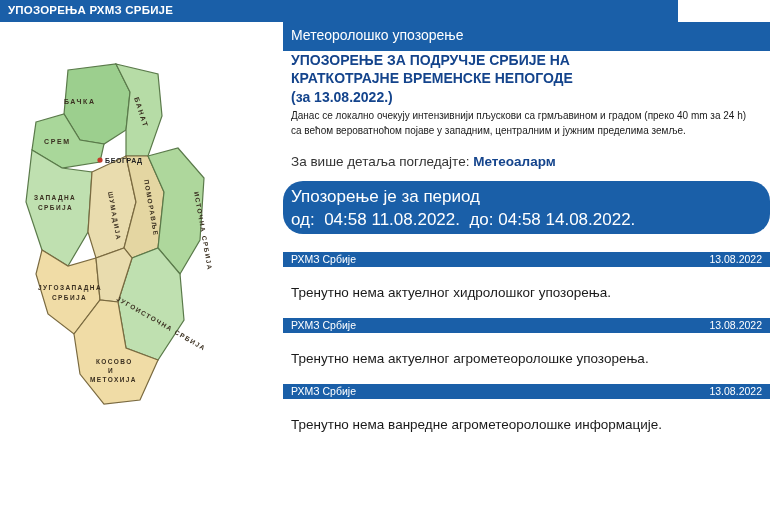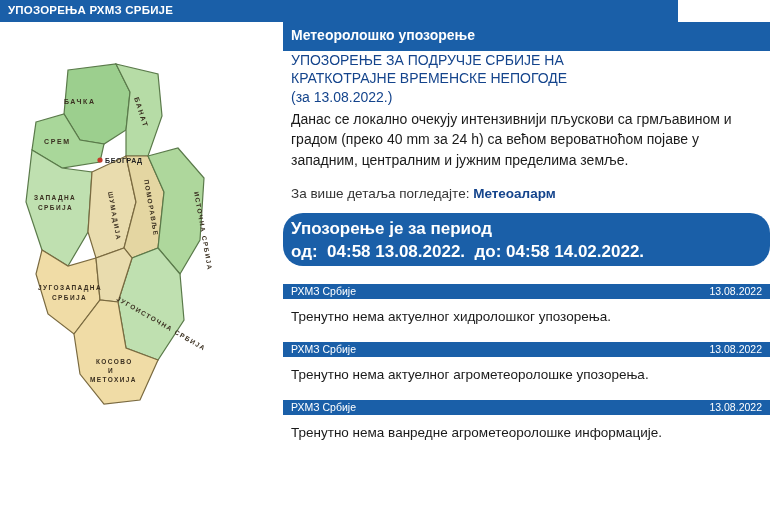--- a/index.html
+++ b/index.html
@@ -57,21 +57,20 @@
     height: 507px;
     background: #ffffff;
   }
 
   .band {
     background: #1a5fa8;
     color: #ffffff;
     font-size: 13.5px;
     padding: 5px 8px 6px 8px;
     line-height: 1.25;
-    font-weight: bold;
   }
   .band-main {
     font-size: 14px;
   }
   .band-period {
     font-size: 17px;
     padding-bottom: 3px;
     border-radius: 20px;
   }
   .band-period .l2 {
@@ -81,31 +80,31 @@
   }
 
   .date-line {
     font-size: 13.5px;
     color: #333333;
     padding: 12px 8px 10px 8px;
   }
 
   .headline {
     color: #14448c;
-    font-weight: normal;
+    font-weight: bold;
     font-size: 14px;
     line-height: 1.35;
     padding: 0 24px 0 8px;
   }
   .headline .sub {
     display: block;
   }
 
   .body-text {
-    font-size: 14px;
+    font-size: 10px;
     color: #1a1a1a;
     line-height: 1.45;
     padding: 2px 12px 0 8px;
   }
 
   .more-line {
     font-size: 13.5px;
     color: #333333;
     padding: 16px 8px 12px 8px;
   }
@@ -130,21 +129,21 @@
     position: absolute;
     left: 8px; top: 0;
   }
   .strip .date {
     position: absolute;
     right: 8px; top: 0;
   }
   .note {
     font-size: 13.5px;
     color: #1a1a1a;
-    padding: 10px 8px 0 8px;
+    padding: 18px 8px 0 8px;
   }
 
   
   .mlabel {
     font-family: "Liberation Sans", sans-serif;
     font-size: 7px;
     font-weight: bold;
     fill: #3a2f20;
     letter-spacing: 1.6px;
   }
@@ -226,21 +225,21 @@
 
     <div class="body-text">Данас се локално очекују интензивнији пљускови са грмљавином и градом (преко 40 mm за 24 h) са већом вероватноћом појаве у западним, централним и јужним пределима земље.</div>
 
     <div class="more-line">
       <span>За више детаља погледајте:</span>
       <a class="link" href="#">Метеоаларм</a>
     </div>
 
     <div class="band band-period">
       <span>Упозорење је за период</span>
-      <span class="l2">од:  04:58 13.08.2022.  до: 04:58 14.02.2022.</span>
+      <span class="l2">од:  04:58 11.08.2022.  до: 04:58 14.08.2022.</span>
     </div>
 
     <div class="strip">
       <span class="src">РХМЗ Србије</span>
       <span class="date">13.08.2022</span>
     </div>
     <div class="note">Тренутно нема актуелног хидролошког упозорења.</div>
 
     <div class="strip">
       <span class="src">РХМЗ Србије</span>

